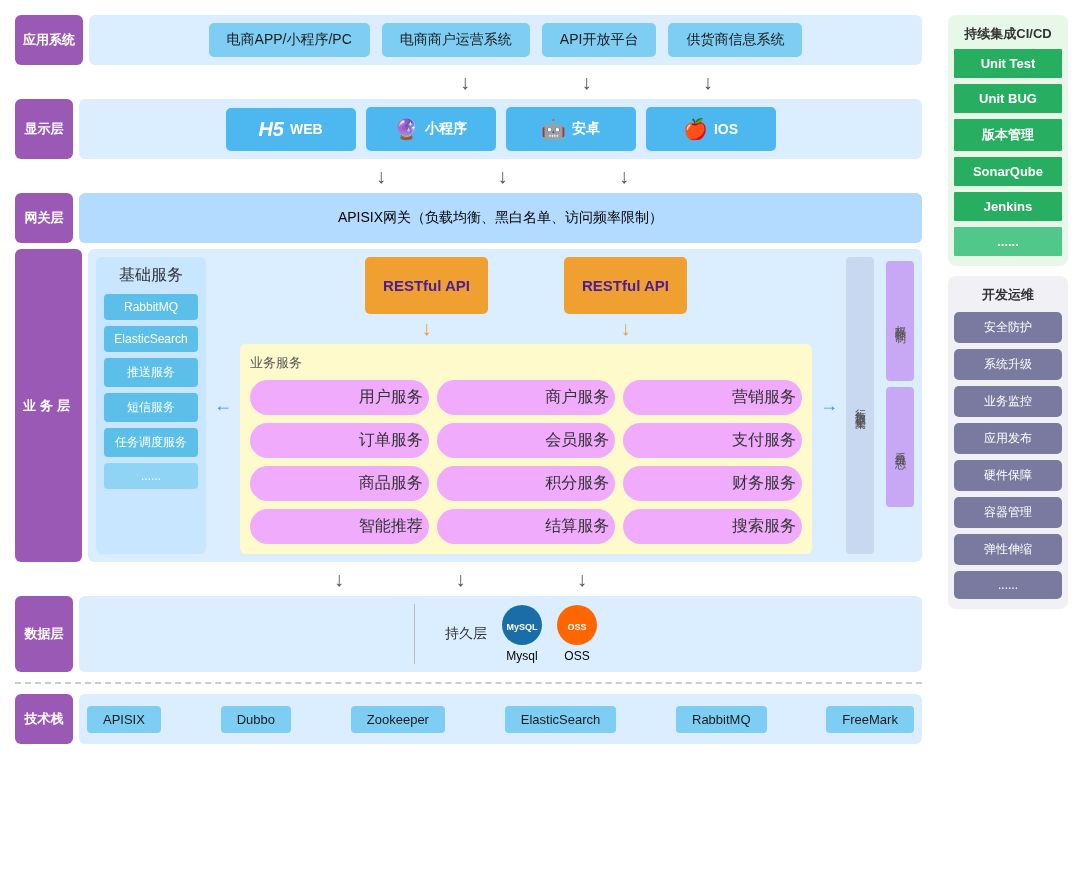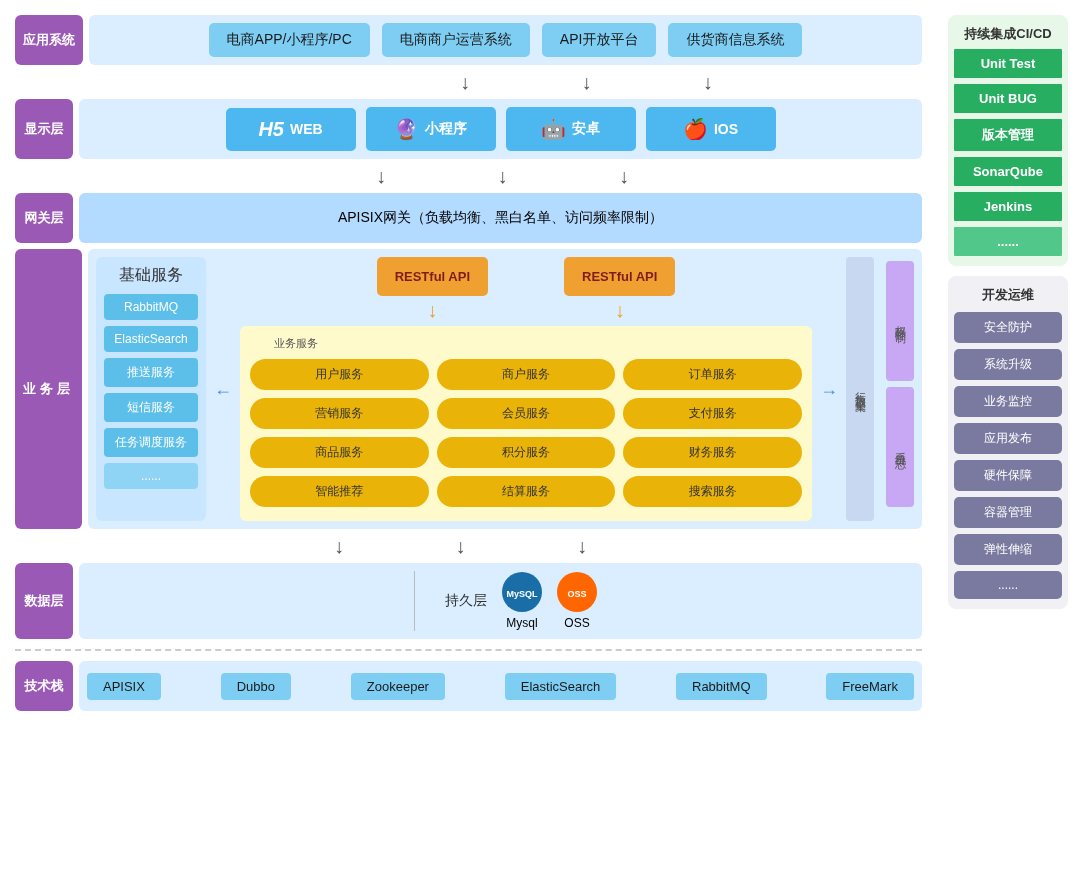--- a/index.html
+++ b/index.html
@@ -192,50 +192,49 @@
 
     .middle-section {
       flex: 1;
       display: flex;
       flex-direction: column;
       gap: 6px;
       align-items: center;
     }
     .restful-api-box {
       background: #f0a030;
-      color: #7f1d1d;
+      color: #4c1d95;
       border-radius: 5px;
-      padding: 12px 18px;
-      font-size: 13px;
+      padding: 20px 18px;
+      font-size: 15px;
       font-weight: bold;
     }
     .biz-services-area {
       background: #fffacc;
       border-radius: 6px;
       padding: 10px;
       flex: 1;
       width: 100%;
     }
     .biz-services-title {
-      font-size: 11px;
+      font-size: 13px;
       color: #555;
       margin-bottom: 8px;
-      margin-left: 24px;
     }
     .biz-grid {
       display: grid;
       grid-template-columns: repeat(3, 1fr);
       gap: 8px;
     }
     .biz-oval {
-      background: #eab308;
+      background: #f0abfc;
       border-radius: 50px;
       padding: 7px 6px;
-      text-align: center;
-      font-size: 12px;
+      text-align: right;
+      font-size: 16px;
       color: #333;
     }
 
     .side-bars {
       display: flex;
       gap: 6px;
       align-items: stretch;
       padding: 4px 0;
     }
     .side-bar-item {
@@ -551,22 +550,22 @@
               <div class="restful-api-box">RESTful API</div>
               <span class="arrow-down" style="color:#f0a030;">↓</span>
             </div>
           </div>
 
           <div class="biz-services-area" style="width:100%;">
             <div class="biz-services-title">业务服务</div>
             <div class="biz-grid">
               <div class="biz-oval">用户服务</div>
               <div class="biz-oval">商户服务</div>
+              <div class="biz-oval">营销服务</div>
               <div class="biz-oval">订单服务</div>
-              <div class="biz-oval">营销服务</div>
               <div class="biz-oval">会员服务</div>
               <div class="biz-oval">支付服务</div>
               <div class="biz-oval">商品服务</div>
               <div class="biz-oval">积分服务</div>
               <div class="biz-oval">财务服务</div>
               <div class="biz-oval">智能推荐</div>
               <div class="biz-oval">结算服务</div>
               <div class="biz-oval">搜索服务</div>
             </div>
           </div>

